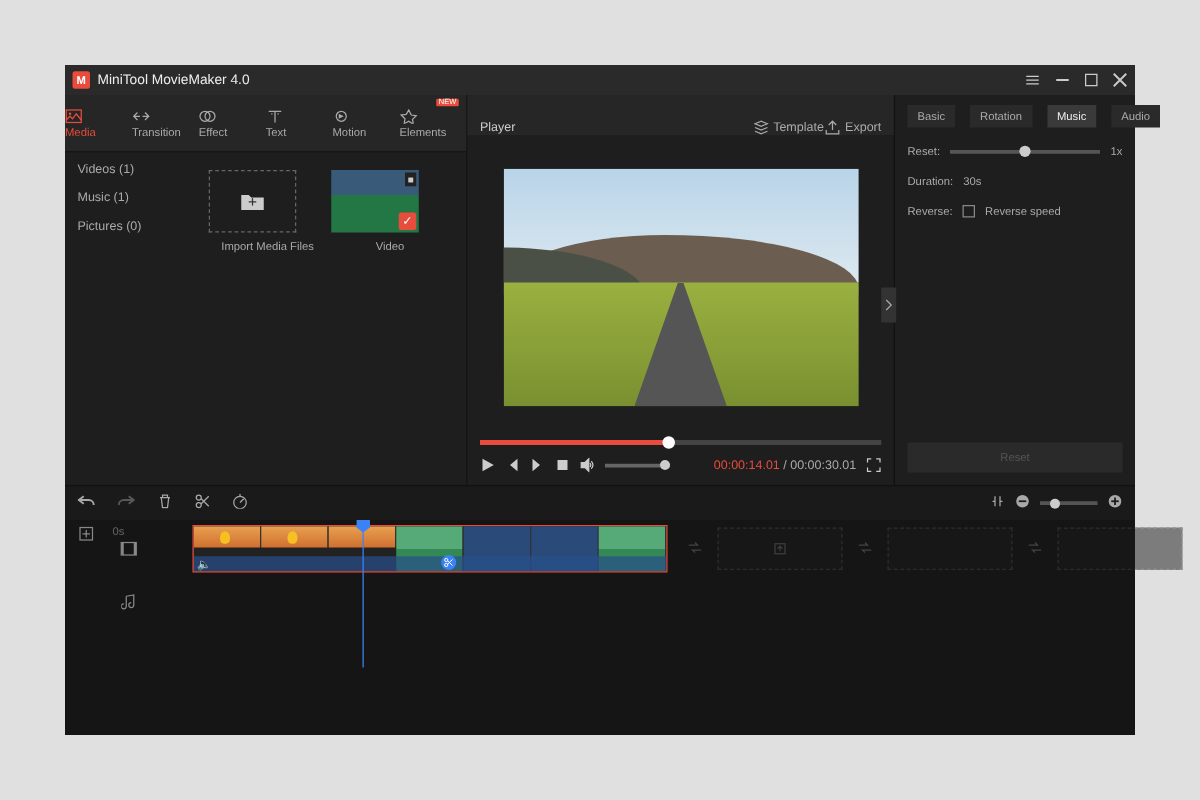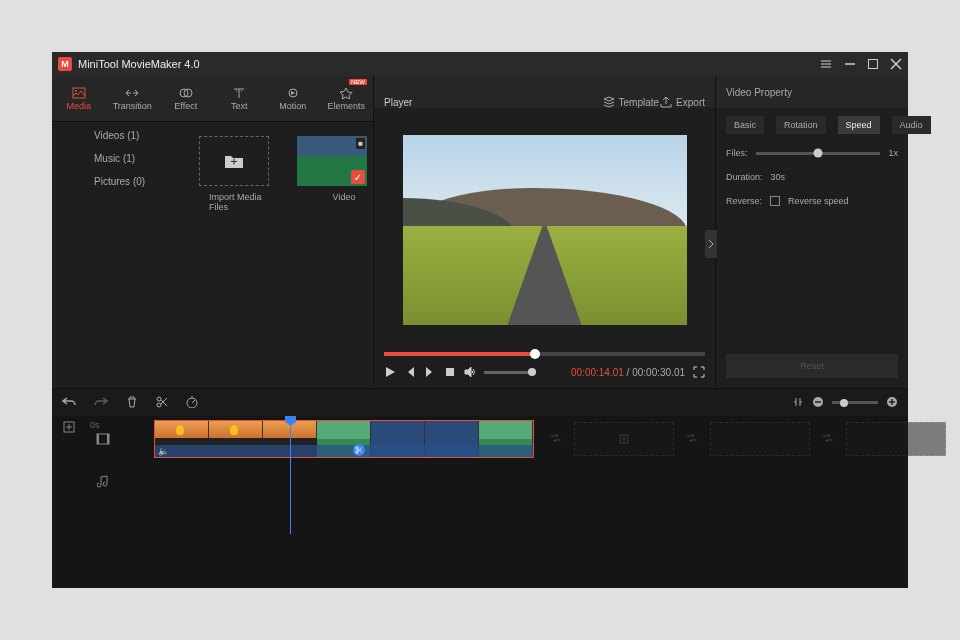--- a/index.html
+++ b/index.html
@@ -9,27 +9,27 @@
 .title-left { display:flex; align-items:center; gap:6px; }
 .logo { width:14px; height:14px; background:#e74c3c; border-radius:2px; display:flex; align-items:center; justify-content:center; font-size:9px; font-weight:bold; color:#fff; }
 .title-txt { font-size:11px; color:#eee; }
 .win-btns { display:flex; gap:12px; align-items:center; }
 .win-btns svg, .win-btn-box { cursor:pointer; }
 .win-btn-box { width:10px; height:10px; border:1px solid #ccc; }
 
 .main-row { display:flex; flex:1; min-height:0; }
 .media-panel { width:322px; background:#1e1e1e; display:flex; flex-direction:column; border-right:1px solid #111; }
 .tab-strip { display:flex; background:#262626; height:46px; border-bottom:1px solid #111; }
-.tab-item { flex:1; display:flex; flex-direction:column; align-items:center; justify-content:center; gap:2px; cursor:pointer; position:relative; font-size:9px; color:#aaa; }
+.tab-item { flex:1; display:flex; flex-direction:column; justify-content:center; gap:2px; cursor:pointer; position:relative; font-size:9px; color:#aaa; }
 .tab-item.active { color:#e74c3c; }
 .tab-badge { position:absolute; top:3px; right:6px; background:#e74c3c; color:#fff; font-size:6px; padding:0 2px; border-radius:1px; }
 .album-row { display:flex; align-items:center; justify-content:space-between; height:22px; background:#333; padding:0 8px; border-left:2px solid #e74c3c; }
 .album-row .dl { display:flex; align-items:center; gap:4px; color:#aaa; }
 .side-cat { padding:6px 10px; color:#aaa; cursor:pointer; }
-.media-body { display:flex; flex:1;padding-left:32px; }
+.media-body { display:flex; flex:1; }
 .side-cats { width:95px; padding-top:2px; }
 .media-grid { flex:1; display:flex; gap:14px; padding:14px 6px; align-items:flex-start; }
 .media-slot { display:flex; flex-direction:column; align-items:center; gap:6px; }
 .import-box { width:70px; height:50px; border:1px dashed #666; display:flex; align-items:center; justify-content:center; cursor:pointer; }
 .video-thumb { width:70px; height:50px; background:linear-gradient(#3a5a7a 40%,#274 40%); position:relative; cursor:pointer; }
 .video-thumb .cam { position:absolute; top:2px; right:2px; background:#222; padding:1px 2px; font-size:8px; }
 .video-thumb .check { position:absolute; bottom:2px; right:2px; width:14px; height:14px; background:#e74c3c; border-radius:2px; display:flex; align-items:center; justify-content:center; color:#fff; font-size:10px; }
 .slot-label { font-size:9px; color:#aaa;margin-left:24px; }
 
 .player-panel { flex:1; background:#1e1e1e; display:flex; flex-direction:column; border-right:1px solid #111; }
@@ -266,30 +266,29 @@
         </span>
         <span class="ctrl-icon">
             <svg width="12" height="12">
               <path d="M1 4V1h3M8 1h3v3M11 8v3H8M4 11H1V8" fill="none" stroke="#ccc"></path>
             </svg>
           </span>
       </div>
     </div>
 
     <div class="prop-panel">
-      <div class="prop-head">Video Property</div>
       <div class="prop-tabs">
         <div class="prop-tab">Basic</div>
         <div class="prop-tab">Rotation</div>
-        <div class="prop-tab active">Speed</div>
+        <div class="prop-tab active">Music</div>
         <div class="prop-tab">Audio</div>
       </div>
       <div class="prop-body">
         <div class="prop-row">
-          <span>Files:</span>
+          <span>Reset:</span>
           <div class="speed-slider">
               <div class="speed-knob"></div>
             </div>
           <span>1x</span>
         </div>
         <div class="prop-row">
           <span>Duration:</span>
           <span>30s</span>
         </div>
         <div class="prop-row">

